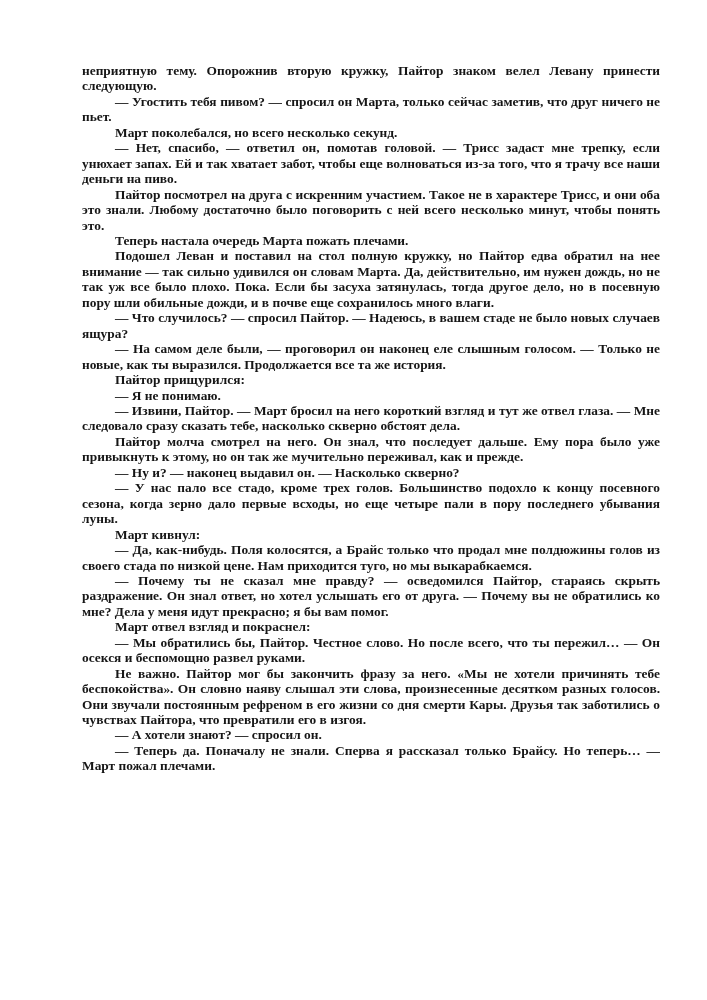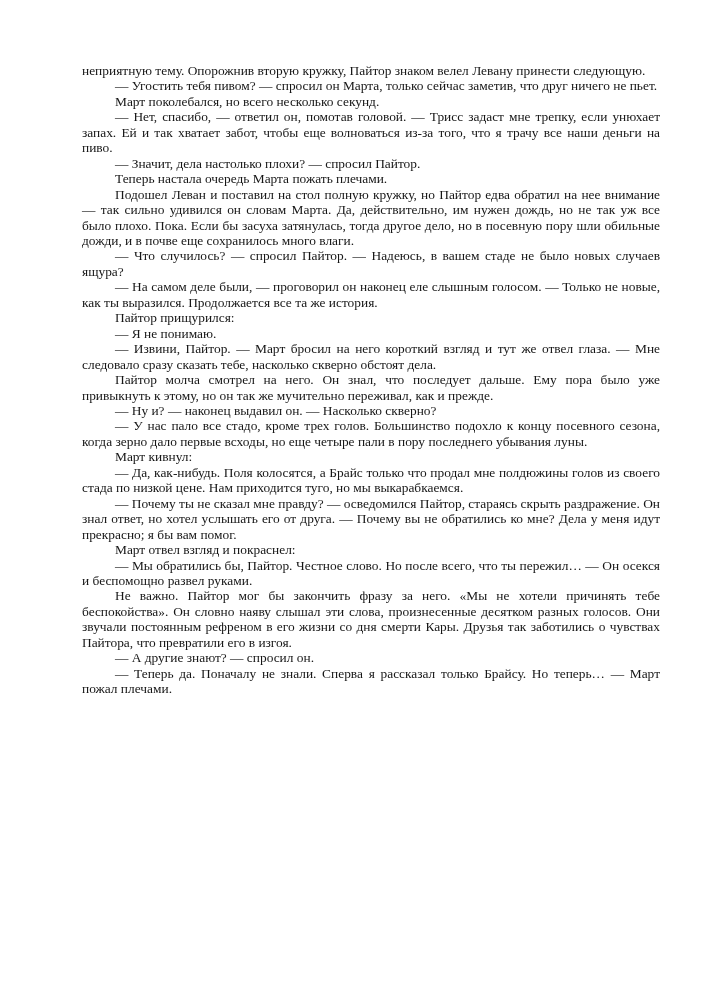--- a/index.html
+++ b/index.html
@@ -7,20 +7,21 @@
     padding: 0;
     background: #ffffff;
   }
   .page {
     position: relative;
     width: 707px;
     height: 1000px;
     background: #ffffff;
     overflow: hidden;
     font-family: "Liberation Serif", serif;
+    font-weight: bold;
   }
   .text-block {
     position: absolute;
     left: 82px;
     top: 63px;
     width: 578px;
     color: #161616;
     font-size: 13.4px;
     line-height: 15.45px;
     text-align: justify;
@@ -41,22 +42,22 @@
   <div class="text-block">
 
       <p class="no-indent">неприятную тему. Опорожнив вторую кружку, Пайтор знаком велел Левану принести следующую.</p>
 
       <p>— Угостить тебя пивом? — спросил он Марта, только сейчас заметив, что друг ничего не пьет.</p>
 
       <p>Март поколебался, но всего несколько секунд.</p>
 
       <p>— Нет, спасибо, — ответил он, помотав головой. — Трисс задаст мне трепку, если унюхает запах. Ей и так хватает забот, чтобы еще волноваться из-за того, что я трачу все наши деньги на пиво.</p>
 
+      <p>Пайтор посмотрел на друга с искренним участием. Такое не в характере Трисс, и они оба это знали. Любому достаточно было поговорить с ней всего несколько минут, чтобы понять это.</p>
 
-      <p>— Значит, дела настолько плохи? — спросил Пайтор.</p>
 
       <p>Теперь настала очередь Марта пожать плечами.</p>
 
 
       <p>Подошел Леван и поставил на стол полную кружку, но Пайтор едва обратил на нее внимание — так сильно удивился он словам Марта. Да, действительно, им нужен дождь, но не так уж все было плохо. Пока. Если бы засуха затянулась, тогда другое дело, но в посевную пору шли обильные дожди, и в почве еще сохранилось много влаги.</p>
 
       <p>— Что случилось? — спросил Пайтор. — Надеюсь, в вашем стаде не было новых случаев ящура?</p>
 
 
       <p>— На самом деле были, — проговорил он наконец еле слышным голосом. — Только не новые, как ты выразился. Продолжается все та же история.</p>
@@ -79,17 +80,17 @@
       <p>— Да, как-нибудь. Поля колосятся, а Брайс только что продал мне полдюжины голов из своего стада по низкой цене. Нам приходится туго, но мы выкарабкаемся.</p>
 
       <p>— Почему ты не сказал мне правду? — осведомился Пайтор, стараясь скрыть раздражение. Он знал ответ, но хотел услышать его от друга. — Почему вы не обратились ко мне? Дела у меня идут прекрасно; я бы вам помог.</p>
 
       <p>Март отвел взгляд и покраснел:</p>
 
       <p>— Мы обратились бы, Пайтор. Честное слово. Но после всего, что ты пережил… — Он осекся и беспомощно развел руками.</p>
 
       <p>Не важно. Пайтор мог бы закончить фразу за него. «Мы не хотели причинять тебе беспокойства». Он словно наяву слышал эти слова, произнесенные десятком разных голосов. Они звучали постоянным рефреном в его жизни со дня смерти Кары. Друзья так заботились о чувствах Пайтора, что превратили его в изгоя.</p>
 
-      <p>— А другие знают? — спросил он.</p>
+      <p>— А хотели знают? — спросил он.</p>
 
       <p>— Теперь да. Поначалу не знали. Сперва я рассказал только Брайсу. Но теперь… — Март пожал плечами.</p>
     </div>
 </div>
 
 </body></html>

